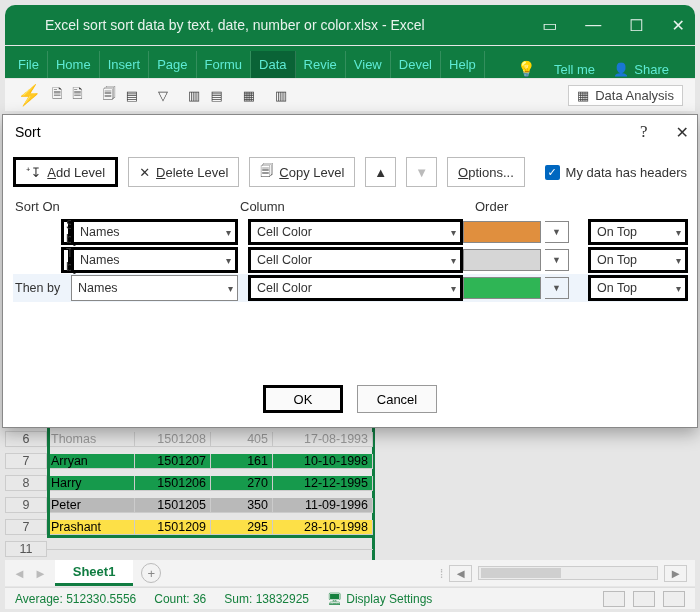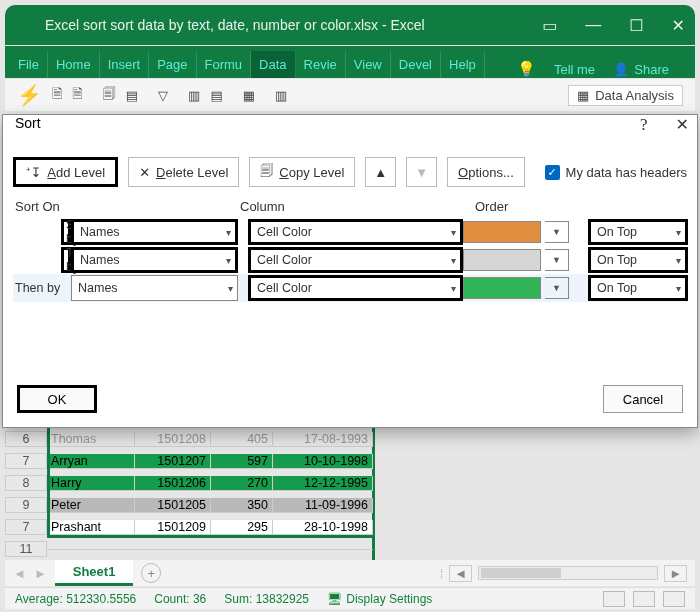--- a/index.html
+++ b/index.html
@@ -20,21 +20,21 @@
   .ribbon-tabs .right .bulb { font-size: 15px; }
   .ribbon-tabs .right .share { display: flex; align-items: center; gap: 5px; }
 
   
   .ribbon-strip { height: 32px; background: #f5f5f5; margin: 0 5px; padding: 4px 12px; display: flex; align-items: center; gap: 20px; color: #444; position: relative; z-index: 1; }
   .ribbon-strip .grp { display: flex; gap: 10px; align-items: center; }
   .ribbon-strip .data-analysis { margin-left: auto; display: flex; align-items: center; gap: 6px; border: 1px solid #ccc; background: #fff; padding: 2px 8px; }
 
   
   .dialog { position: absolute; left: 2px; top: 114px; width: 696px; height: 314px; background: #fff; border: 1px solid #888; box-shadow: 0 6px 16px rgba(0,0,0,.3); z-index: 10; display: flex; flex-direction: column; }
-  .dlg-titlebar { height: 34px; display: flex; padding: 0 8px 0 12px; font-size: 14px; }
+  .dlg-titlebar { height: 34px; display: flex; align-items: center; padding: 0 8px 0 12px; font-size: 14px; }
   .dlg-titlebar .dlg-title { flex: 1; }
   .dlg-titlebar .help { font-size: 17px; margin-right: 28px; color: #333; font-family: Georgia, serif; }
   .dlg-titlebar .close { font-size: 16px; color: #333; }
 
   .dlg-toolbar { padding: 8px 10px; display: flex; align-items: center; gap: 10px; }
   .tbtn { height: 30px; border: 1px solid #bbb; background: #fff; padding: 0 10px; display: inline-flex; align-items: center; gap: 6px; font-size: 13px; color: #333; }
   .tbtn.arrow { padding: 0 8px; }
   .tbtn.hvy { border: 3px solid #000; }
   .tbtn .u { text-decoration: underline; }
   .dlg-toolbar .headers-check { margin-left: auto; display: flex; align-items: center; gap: 6px; font-size: 13px; color: #333; }
@@ -51,35 +51,35 @@
   .combo.ml { margin-left: 10px; }
   .lab.hvy { border: 3px solid #000; height: 26px; display: flex; align-items: center; margin-left: 48px; }
 
   .swatch-combo { height: 26px; display: flex; align-items: center; gap: 4px; }
   .swatch { width: 78px; height: 22px; border: 1px solid #888; }
   .sw-orange { background: #e08f3e; }
   .sw-gray { background: #d6d6d6; }
   .sw-green { background: #2fb555; }
   .swatch-split { width: 24px; height: 22px; border: 1px solid #888; border-left: none; display: flex; align-items: center; justify-content: center; font-size: 9px; color: #555; }
 
-  .dlg-footer { margin-top: auto; padding: 8px 14px 14px; display: flex; justify-content: space-between; gap: 14px; }
+  .dlg-footer { margin-top: auto; padding: 8px 14px 14px; display: flex; justify-content: center; gap: 14px; }
   .fbtn { width: 80px; height: 28px; border: 1px solid #999; background: #fafafa; font-size: 13px; display: flex; align-items: center; justify-content: center; }
   .fbtn.hvy { border: 3px solid #000; }
 
   
   .sheet-area { position: absolute; left: 5px; top: 428px; right: 5px; }
   .rows { border-right: 3px solid #107c41; width: 370px; }
   .srow { display: grid; grid-template-columns: 42px 88px 76px 62px 100px; height: 22px; font-size: 12.5px; align-items: center; }
   .srow .hdr { background: #e8e8e8; border: 1px solid #ccc; text-align: center; color: #555; }
   .srow .cell { border-bottom: 1px solid #ccc; border-right: 1px solid #ccc; padding: 0 4px; text-align: right; }
   .srow .cell.l { text-align: left; }
   .srow.r6 .cell { color: #999; }
   .srow.green .cell { background: #169a4c; color: #000; }
   .srow.gray .cell { background: #b9b9b9; }
-  .srow.orange .cell { background: #ffffff; }
+  .srow.orange .cell { background: #fde047; }
   .srow.r11 .cell { background: #fff; }
   .rows-outline { position: absolute; left: 42px; top: 0; width: 326px; height: 110px; border-left: 3px solid #107c41; border-bottom: 3px solid #107c41; pointer-events: none; }
 
   
   .tabbar { position: absolute; left: 5px; right: 5px; top: 560px; height: 26px; background: #f3f3f3; display: flex; align-items: center; padding: 0 8px; font-size: 13px; color: #555; gap: 8px; }
   .tabbar .navbtn { color: #bbb; font-size: 13px; }
   .tabbar .stab { background: #fff; border-bottom: 3px solid #107c41; padding: 4px 18px; color: #107c41; font-weight: 600; }
   .tabbar .plus { width: 20px; height: 20px; border: 1px solid #bbb; border-radius: 50%; display: flex; align-items: center; justify-content: center; font-size: 13px; color: #888; }
   .tabbar .right-scroll { margin-left: auto; display: flex; align-items: center; gap: 6px; }
   .tabbar .scrollbar-track { width: 180px; height: 14px; background: #ececec; border: 1px solid #ccc; position: relative; }
@@ -265,21 +265,21 @@
         <div class="hdr">6</div>
         <div class="cell l">Thomas</div>
         <div class="cell">1501208</div>
         <div class="cell">405</div>
         <div class="cell">17-08-1993</div>
       </div>
       <div class="srow green">
         <div class="hdr">7</div>
         <div class="cell l">Arryan</div>
         <div class="cell">1501207</div>
-        <div class="cell">597</div>
+        <div class="cell">161</div>
         <div class="cell">10-10-1998</div>
       </div>
       <div class="srow green">
         <div class="hdr">8</div>
         <div class="cell l">Harry</div>
         <div class="cell">1501206</div>
         <div class="cell">270</div>
         <div class="cell">12-12-1995</div>
       </div>
       <div class="srow gray">

